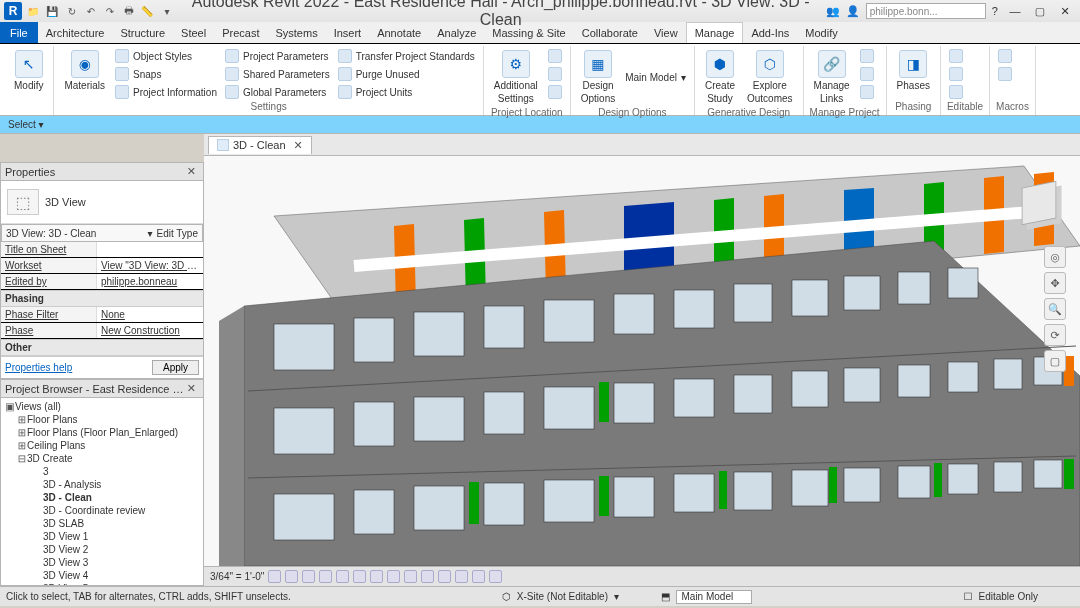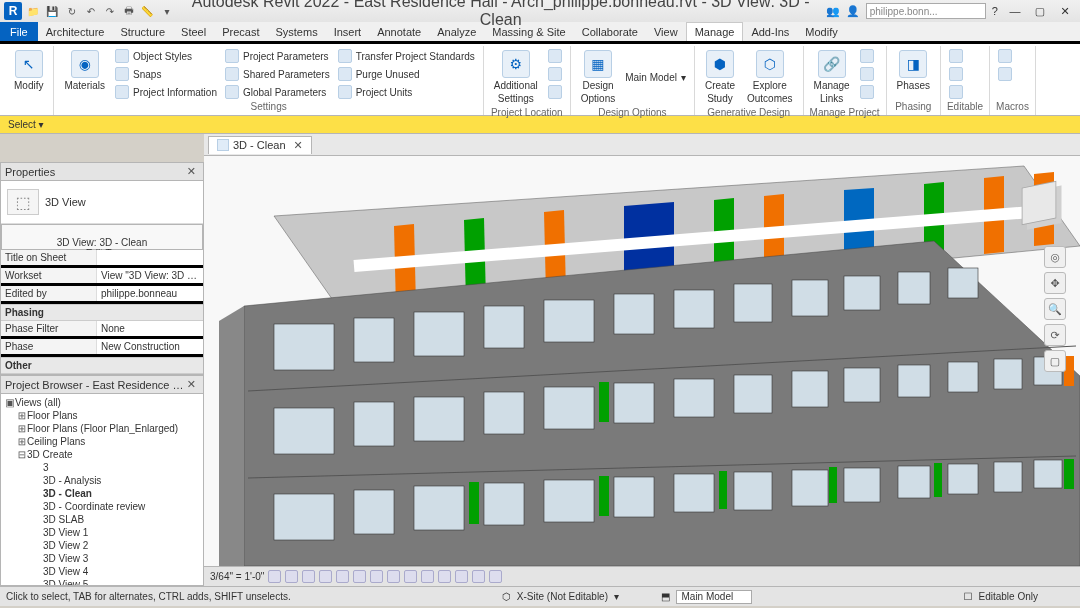--- a/index.html
+++ b/index.html
@@ -5,46 +5,46 @@
 * { margin: 0; padding: 0; box-sizing: border-box; font-family: "Segoe UI", Arial, sans-serif; }
 body { width: 1080px; height: 608px; background: #d4d0c8; overflow: hidden; font-size: 11px; color: #333; }
 .titlebar { height: 22px; background: linear-gradient(#f0f0f0,#e4e4e4); display: flex; align-items: center; padding: 0 4px; }
 .titlebar .r-logo { width: 18px; height: 18px; background: #0563c1; border-radius: 2px; color: #fff; font-weight: bold; font-size: 12px; display:flex; align-items:center; justify-content:center; margin-right:4px; }
 .qat { display:flex; gap:3px; }
 .qat span { width:16px; height:16px; display:flex; align-items:center; justify-content:center; color:#555; font-size:10px; }
 .titlebar .title-text { flex:1; text-align:center; font-size:16px; color:#444; }
 .titlebar .right-controls { display:flex; gap:6px; align-items:center; }
 .titlebar .search-box { width:120px; height:16px; border:1px solid #aaa; background:#fff; font-size:10px; padding:0 3px; display:flex; align-items:center; color:#888; }
 .titlebar .win-btns span { width:22px; height:16px; display:inline-flex; align-items:center; justify-content:center; }
-.menubar { height: 22px; background: #f0f0f0; display: flex; align-items: stretch; border-bottom:3px solid #000000; }
+.menubar { height: 22px; background: #f0f0f0; display: flex; align-items: stretch; border-bottom:1px solid #000000; }
 .menubar .file-tab { background:#0563c1; color:#fff; padding:3px 10px; font-size:11px; display:flex; align-items:center; }
 .menubar .tab { padding:3px 8px; font-size:11px; display:flex; align-items:center; color:#333; cursor:pointer; }
 .menubar .tab.active { background:#fff; border:1px solid #c9c9c9; border-bottom:none; }
 .ribbon { height:72px; background:#fff; border-bottom:1px solid #b5b5b5; display:flex; padding:2px 4px 0; }
 .ribbon-panel { border-right:1px solid #d9d9d9; padding:2px 6px; display:flex; flex-direction:column; justify-content:space-between; }
 .panel-content { display:flex; gap:4px; flex:1; }
 .panel-label { font-size:10px; color:#666; text-align:center; padding:1px 0; }
 .big-btn { display:flex; flex-direction:column; align-items:center; gap:2px; padding:2px 4px; font-size:10px; }
 .big-btn .ico { width:28px; height:28px; background:#e8f0f8; border:1px solid #b8cfe5; border-radius:3px; display:flex; align-items:center; justify-content:center; font-size:14px; color:#0563c1; }
 .small-row { display:flex; flex-direction:column; gap:2px; justify-content:flex-start; }
 .small-btn { display:flex; align-items:center; gap:4px; font-size:10px; white-space:nowrap; padding:1px 2px; }
 .small-btn .si { width:14px; height:14px; background:#dce8f4; border:1px solid #b8cfe5; border-radius:2px; flex-shrink:0; }
-.select-bar { height:18px; background:#fde047; border-bottom:1px solid #b5b5b5; display:flex; align-items:center; padding:0 4px; }
+.select-bar { height:18px; background:#7dd3fc; border-bottom:1px solid #b5b5b5; display:flex; align-items:center; padding:0 4px; }
 .select-bar .sel-btn { font-size:10px; padding:0 4px; }
 .workspace { height:452px; display:flex; }
 .left-pane { width:204px; display:flex; flex-direction:column; background:#f0f0f0;margin-top:28px; }
 .props-panel { flex:0 0 auto; border:1px solid #b5b5b5; background:#fff; }
 .panel-header { height:18px; background:#e4e4e4; border-bottom:1px solid #b5b5b5; display:flex; align-items:center; justify-content:space-between; padding:0 4px; font-size:11px; }
 .panel-header .close-x { cursor:pointer; color:#555; padding:0 3px; }
 .type-selector { display:flex; align-items:center; gap:6px; padding:8px 6px; border-bottom:1px solid #ddd; }
 .type-selector .cube-ico { width:32px; height:26px; background:#f5f5f5; border:1px solid #ccc; display:flex; align-items:center; justify-content:center; font-size:16px; color:#888; }
-.props-dropdown { height:18px; border:1px solid #b5b5b5; display:flex; align-items:center; justify-content:space-between; padding:12px 4px; font-size:10px; background:#f8f8f8;flex-direction:column; }
+.props-dropdown { height:18px; border:1px solid #b5b5b5; display:flex; align-items:center; justify-content:space-between; padding:4px 4px; font-size:10px; background:#f8f8f8; }
 .props-grid { font-size:10px; }
 .props-grid .group-header { background:#e8e8e8; padding:2px 4px; font-weight:bold; border-top:1px solid #ccc; border-bottom:1px solid #ccc; }
-.props-grid .prop-row { display:flex; border-bottom:3px solid #000000; }
+.props-grid .prop-row { display:flex; border-bottom:1px solid #000000;text-decoration:underline; }
 .props-grid .prop-key { width:96px; padding:2px 4px; background:#f4f4f4; border-right:1px solid #ddd; }
 .props-grid .prop-val { flex:1; padding:2px 4px; background:#fff; white-space:nowrap; overflow:hidden; text-overflow:ellipsis; }
 .props-footer { display:flex; justify-content:space-between; align-items:center; padding:3px 4px; border-top:1px solid #ccc; }
 .props-footer a { color:#0563c1; font-size:10px; text-decoration:underline; }
 .props-footer button { font-size:10px; padding:1px 10px; background:#eee; border:1px solid #aaa; }
 .browser-panel { flex:1; border:1px solid #b5b5b5; background:#fff; overflow:hidden; }
 .tree { font-size:10px; padding:2px; overflow:auto; }
 .tree .node { padding:1px 0 1px 14px; white-space:nowrap; }
 .tree .node .toggle { display:inline-block; width:10px; text-align:center; color:#555; margin-left:-12px; }
 .tree .node.bold { font-weight:bold; }
@@ -326,20 +326,24 @@
         <div class="prop-row">
             <div class="prop-key">Phase Filter</div>
             <div class="prop-val">None</div>
           </div>
         <div class="prop-row">
             <div class="prop-key">Phase</div>
             <div class="prop-val">New Construction</div>
           </div>
         <div class="group-header">Other</div>
       </div>
+      <div class="props-footer">
+        <a>Properties help</a>
+        <button>Apply</button>
+      </div>
     </div>
 
     <div class="browser-panel">
       <div class="panel-header">
         <span style="white-space:nowrap;overflow:hidden;text-overflow:ellipsis;">Project Browser - East Residence Hall - Arch_phili...</span>
         <span class="close-x">✕</span>
       </div>
       <div class="tree">
         <div class="node"><span class="toggle">▣</span><span>Views (all)</span></div>
         <div class="node indent-1"><span class="toggle">⊞</span><span>Floor Plans</span></div>

